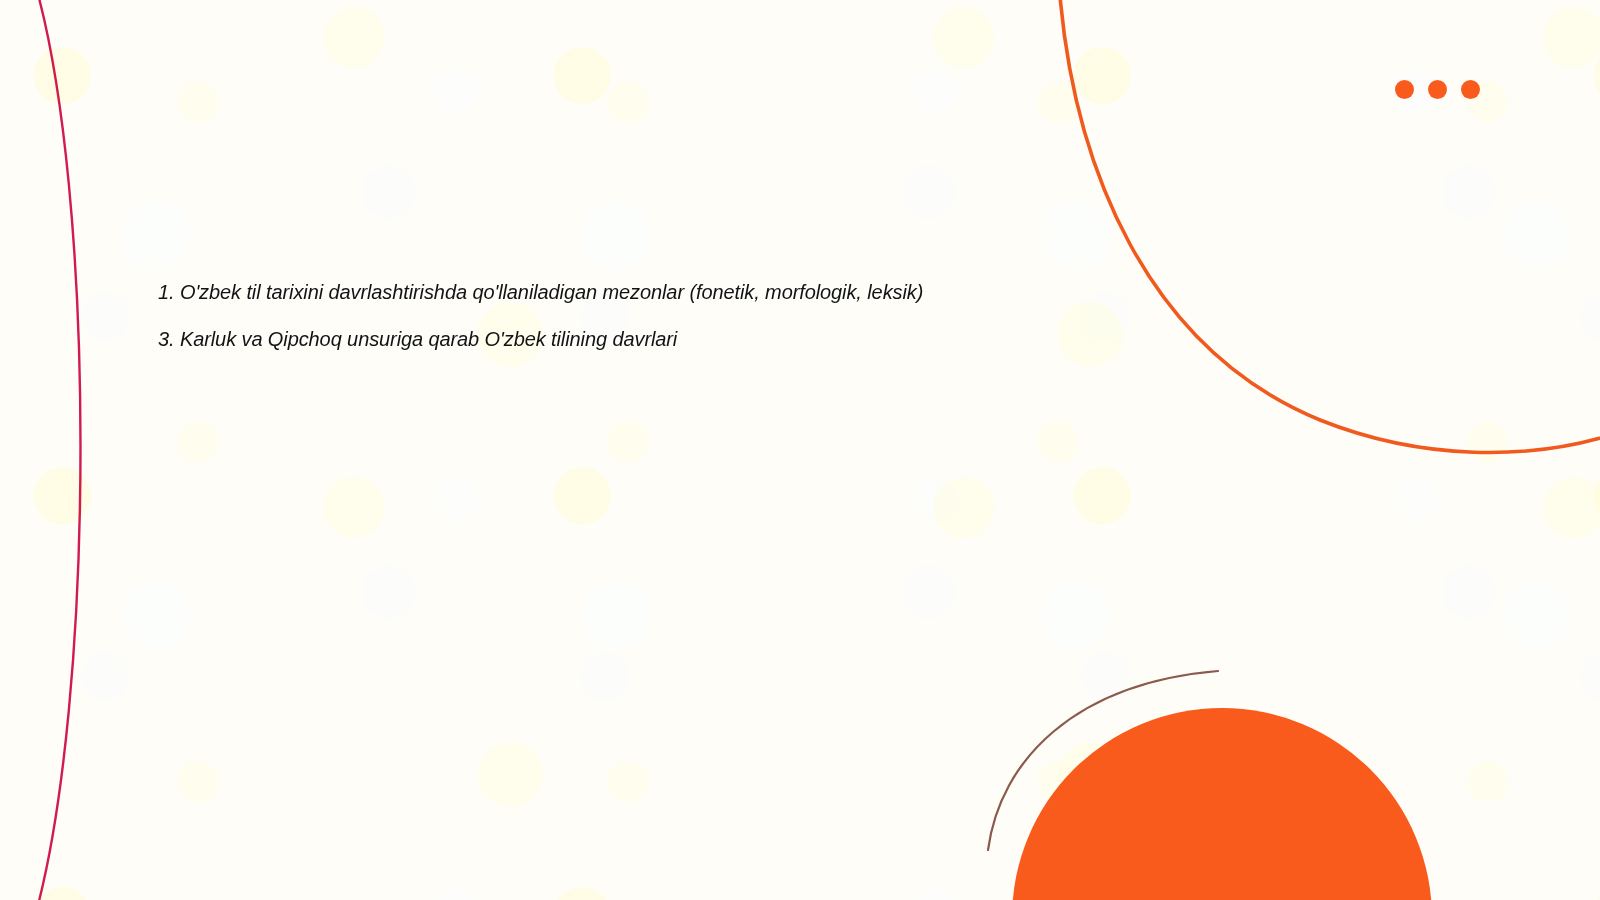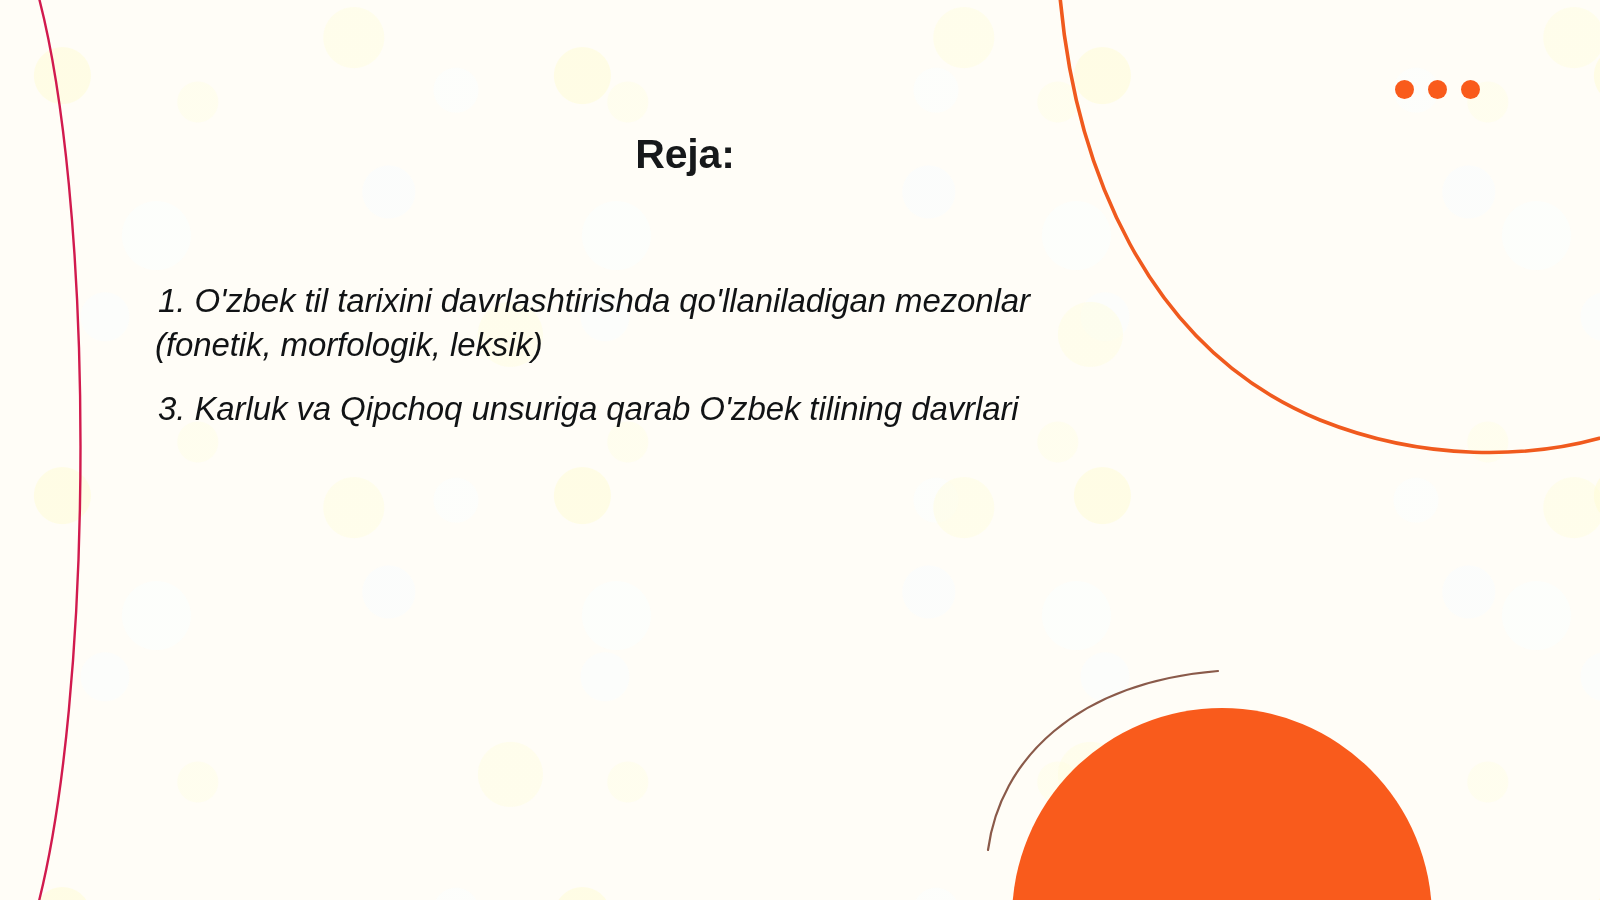--- a/index.html
+++ b/index.html
@@ -87,21 +87,21 @@
   }
 
   .bullets {
     position: absolute;
     top: 279px;
     left: 155px;
     width: 935px;
   }
 
   .bullet {
-    font-size: 33px;
+    font-size: 20px;
     font-style: italic;
     font-weight: 500;
     line-height: 1.33;
     color: #111315;
     margin: 0 0 20px 0;
     text-indent: 3px;
     letter-spacing: -0.1px;
   }
   .bullet:last-child { margin-bottom: 3px; }
 </style>
@@ -124,21 +124,20 @@
   </svg>
 
   <div class="dots">
     <span class="dot"></span>
     <span class="dot"></span>
     <span class="dot"></span>
   </div>
 
   <div class="content">
 
-    <div class="slide-title">Reja:</div>
 
     <div class="bullets">
       <p class="bullet">1. O'zbek til tarixini davrlashtirishda qo'llaniladigan mezonlar (fonetik, morfologik, leksik)</p>
       <p class="bullet">3. Karluk va Qipchoq unsuriga qarab O'zbek tilining davrlari</p>
     </div>
 
   </div>
 </div>
 
 </body></html>

